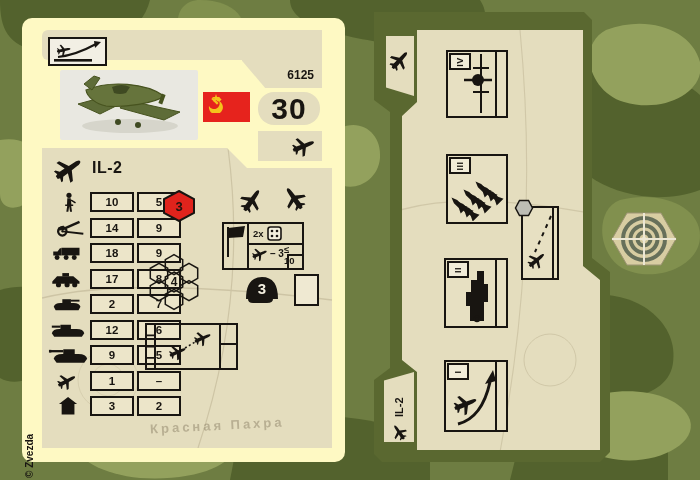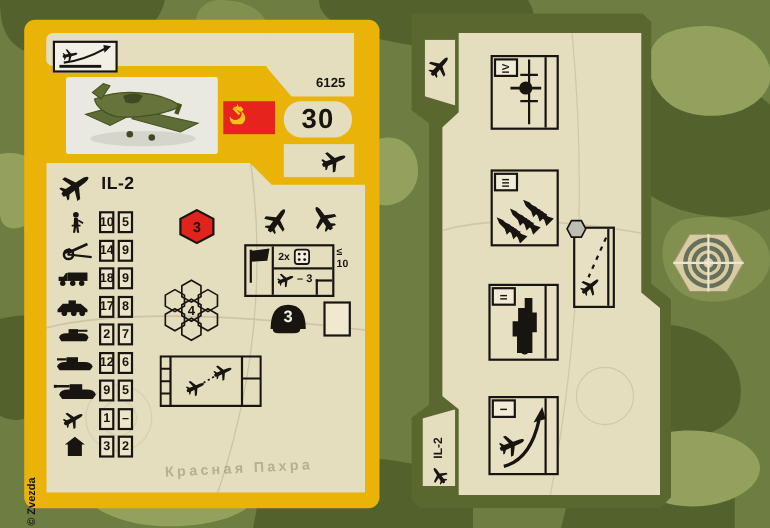--- a/index.html
+++ b/index.html
@@ -3,21 +3,21 @@
 <meta charset="utf-8">
 <style>
   html,body{margin:0;padding:0;background:#444;}
   #stage{position:relative;width:700px;height:480px;overflow:hidden;
          font-family:"Liberation Sans",sans-serif;color:#181511;}
   .abs{position:absolute;}
   .cream{background:#e4ddbe;}
   .bold{font-weight:bold;}
   .ctr{display:flex;align-items:center;justify-content:center;}
   
-  .cell{width:14px;height:20px;border:2px solid #181511;background:#ece5c9;
+  .cell{width:44px;height:20px;border:2px solid #181511;background:#ece5c9;
         display:flex;align-items:center;justify-content:center;
         font-weight:bold;font-size:11.5px;box-sizing:border-box;}
   .statrow{display:flex;align-items:center;height:20px;margin-bottom:5.5px;}
   .uicon{width:42px;height:22px;display:flex;align-items:center;justify-content:flex-start;}
   .uicon svg{width:42px;height:22px;}
   .gap{width:3px;}
   
   .obox{position:absolute;border:2.5px solid #181511;background:#e7e0c2;box-sizing:border-box;}
   .numchip{position:absolute;left:1px;top:1px;width:22px;height:17px;border:2px solid #181511;
            background:#f1ecd8;display:flex;align-items:center;justify-content:center;box-sizing:border-box;}
@@ -49,21 +49,21 @@
     <path d="M520,440 C560,424 640,428 668,452 L668,480 H510 Z" fill="#53622d"></path>
     <path d="M80,430 C130,404 205,414 232,440 C244,460 202,482 140,478 C94,474 60,450 80,430 Z" fill="#93a15d"></path>
     <path d="M606,30 C648,14 692,30 700,62 C706,92 664,114 624,102 C590,92 576,46 606,30 Z" fill="#93a15d"></path>
     <path d="M340,128 C362,118 382,134 380,158 C378,182 352,194 336,182 C322,172 320,138 340,128 Z" fill="#93a15d"></path>
     <path d="M588,398 C625,384 680,392 690,420 C698,446 650,468 608,458 C576,450 560,412 588,398 Z" fill="#93a15d"></path>
     <path d="M0,140 C32,134 48,160 38,188 C28,212 0,214 0,194 Z" fill="#93a15d"></path>
     <path d="M620,200 C660,190 700,206 700,236 C700,268 652,284 622,268 C598,254 594,210 620,200 Z" fill="#81904e"></path>
     <path d="M200,0 C236,0 252,22 238,40 C222,58 182,48 178,26 C176,10 186,0 200,0 Z" fill="#81904e"></path>
   </svg>
 
-  <div class="abs" style="left:22px;top:18px;width:323px;height:444px;background:#eab308;border-radius:10px;text-decoration:underline;">
+  <div class="abs" style="left:22px;top:18px;width:323px;height:444px;background:#fef9c3;border-radius:10px;text-decoration:underline;">
 
     <div class="abs cream" style="left:20px;top:12px;width:202px;height:30px;border-radius:6px 0 0 6px;"></div>
     <div class="abs cream" style="left:220px;top:12px;width:80px;height:58px;clip-path:polygon(0 0,100% 0,100% 100%,29% 100%,0 53%);">
       <span class="abs bold" style="right:8px;bottom:6px;font-size:12px;">6125</span>
     </div>
 
     <div class="abs ctr" style="left:26px;top:19px;width:59px;height:29px;background:#f2efe4;border:2px solid #181511;box-sizing:border-box;">
       <svg width="52" height="23" viewBox="0 0 52 23">
         <rect x="2" y="19" width="38" height="2.6" fill="#181511"></rect>
         <path d="M6,17 Q24,15 44,4" stroke="#181511" stroke-width="2" fill="none"></path>
@@ -91,21 +91,21 @@
     <div class="abs" style="left:181px;top:74px;width:47px;height:30px;background:#e6231d;">
       <svg width="22" height="20" viewBox="0 0 22 20" style="position:absolute;left:2px;top:1px">
         <polygon points="11,1 12,4 15,4 12.6,5.8 13.5,9 11,7 8.5,9 9.4,5.8 7,4 10,4" fill="#f4c41c"></polygon>
         <path d="M4,13 A5.5,5.5 0 1 0 14,8 A7,7 0 1 1 4,13 Z" fill="#f4c41c"></path>
         <rect x="6" y="7" width="8" height="2.2" transform="rotate(45 10 8)" fill="#f4c41c"></rect>
         <rect x="12.2" y="4.6" width="4" height="3.4" transform="rotate(45 14 6)" fill="#f4c41c"></rect>
       </svg>
     </div>
 
     <div class="abs cream ctr" style="left:236px;top:74px;width:62px;height:33px;border-radius:16px;">
-      <span class="bold" style="font-size:25px;letter-spacing:1px;">30</span>
+      <span class="bold" style="font-size:30px;letter-spacing:1px;">30</span>
     </div>
 
     <div class="abs cream" style="left:236px;top:113px;width:64px;height:30px;">
       <svg width="64" height="30" viewBox="0 0 64 30">
         <g transform="translate(46 15) rotate(-22) scale(0.82)">
             <use href="#plane" x="-16" y="-16" fill="#181511"></use>
           </g>
       </svg>
     </div>
 
@@ -276,21 +276,21 @@
         </div>
         <div class="abs" style="left:25px;right:0;top:19px;border-top:2px solid #181511;"></div>
         <span class="abs bold" style="left:29px;top:4px;font-size:9.5px;">2x</span>
         <svg class="abs" style="left:42px;top:1px" width="17" height="17" viewBox="0 0 17 17">
           <rect x="2" y="2" width="13" height="13" rx="2.5" fill="#f2eedd" stroke="#181511" stroke-width="1.6"></rect>
           <circle cx="6" cy="6" r="1.3" fill="#181511"></circle>
             <circle cx="11" cy="6" r="1.3" fill="#181511"></circle>
           <circle cx="6" cy="11" r="1.3" fill="#181511"></circle>
             <circle cx="11" cy="11" r="1.3" fill="#181511"></circle>
         </svg>
-        <span class="abs bold" style="left:60px;top:0;font-size:9.5px;margin-left:22px;">≤ 10</span>
+        <span class="abs bold" style="left:60px;top:20px;font-size:9.5px;">≤ 10</span>
         <svg class="abs" style="left:27px;top:21px" width="18" height="17" viewBox="0 0 18 17">
           <g transform="translate(9 9) rotate(-22) scale(0.55)">
               <use href="#plane" x="-16" y="-16" fill="#181511"></use>
             </g>
         </svg>
         <span class="abs bold" style="left:46px;top:24px;font-size:10px;">– 3</span>
         <div class="abs" style="right:0;bottom:0;width:15px;height:14px;border-left:2px solid #181511;border-top:2px solid #181511;box-sizing:border-box;"></div>
       </div>
 
       <div class="abs" style="left:103px;top:102px;width:58px;height:64px;">

